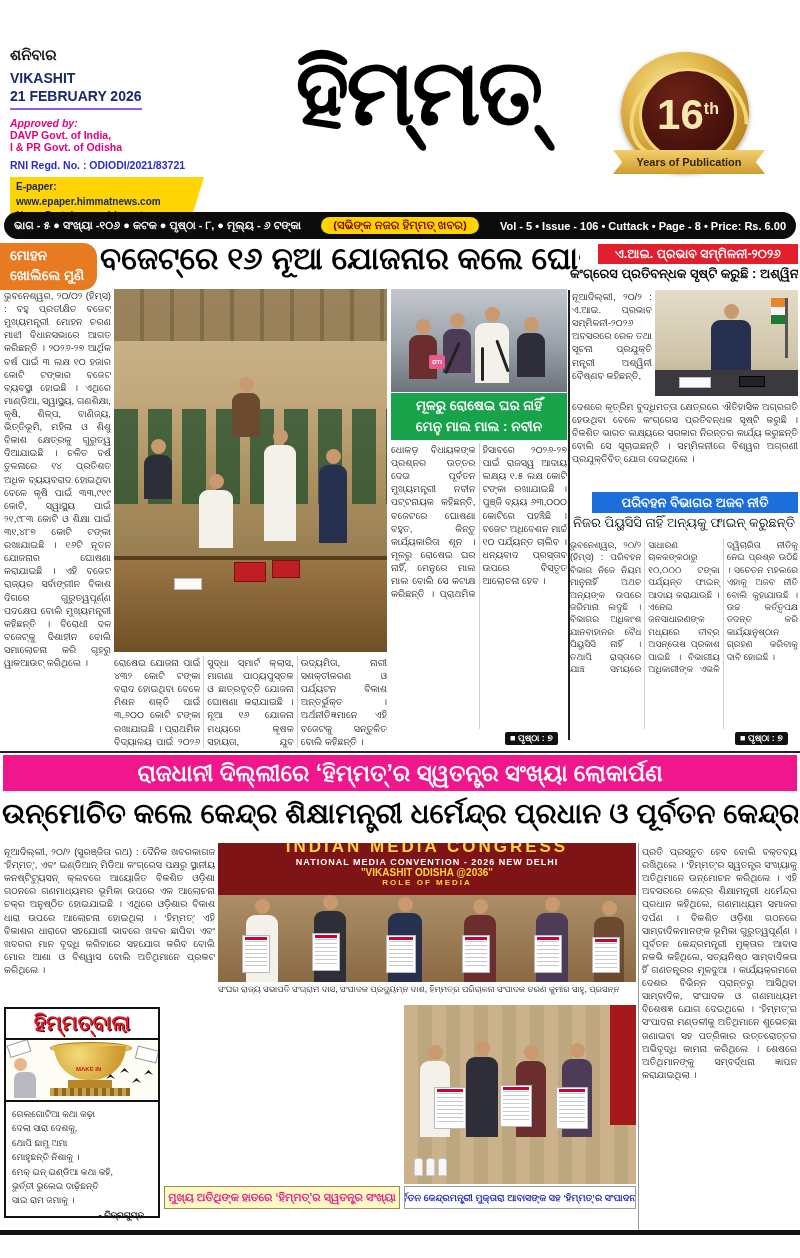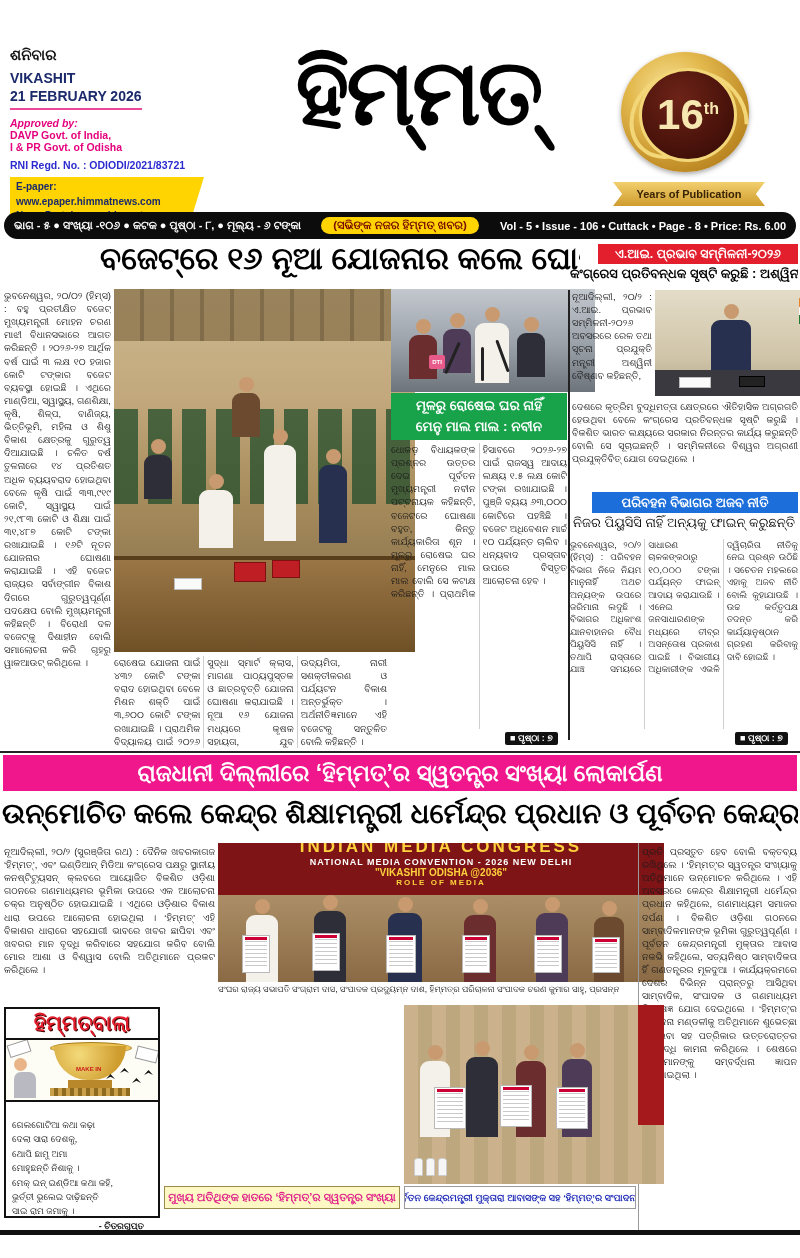--- a/index.html
+++ b/index.html
@@ -9,21 +9,21 @@
   .bodytext{font-size:9.5px;line-height:1.38;text-align:justify;overflow:hidden;color:#1a1a1a;}
   .cols2{column-count:2;column-gap:7px;column-rule:1px solid #cfcfcf;}
   .cols3{column-count:3;column-gap:7px;column-rule:1px solid #cfcfcf;}
 
   
   .hdr-left{left:10px;top:46px;width:205px;}
   .day-od{font-size:15px;font-weight:bold;color:#111;}
   .date-od{font-size:14px;font-weight:bold;color:#111;border-bottom:2px solid #333;
            display:inline-block;padding:3px 0 5px;}
   .day-en{font-size:14px;font-weight:bold;color:#1b2a6b;margin-top:6px;}
-  .date-en{font-size:14px;font-weight:bold;color:#1b2a6b;border-bottom:2px solid #ec4899;
+  .date-en{font-size:14px;font-weight:bold;color:#1b2a6b;border-bottom:2px solid #8b5cf6;
            display:inline-block;padding:2px 0 4px;}
   .approved{color:#e5007d;font-size:10.5px;font-weight:bold;margin-top:7px;}
   .approved .it{font-style:italic;}
   .rni{color:#2b2bd0;font-size:10.5px;font-weight:bold;margin-top:6px;}
   .epaper-box{margin-top:6px;background:#ffd400;width:182px;padding:3px 6px 4px;
               clip-path:polygon(0 0,100% 0,92% 100%,0 100%);}
   .epaper-box div{font-size:10px;font-weight:bold;color:#1b2a6b;line-height:1.45;}
 
   .masthead-wrap{left:258px;top:30px;width:320px;text-align:center;}
   .masthead-odia{font-size:92px;font-weight:bold;color:#000;line-height:1.35;letter-spacing:-3px;
@@ -41,21 +41,21 @@
                border:3px solid #f2d677;display:flex;align-items:center;justify-content:center;}
   .badge-num{color:#f7e7b0;font-weight:bold;font-size:42px;line-height:1;}
   .badge-num sup{font-size:16px;}
   .laurel{position:absolute;width:70px;height:86px;border:4px solid #f2d677;border-radius:50%;
           border-top-color:transparent;border-right-color:transparent;top:18px;}
   .laurel.l{left:20px;transform:rotate(40deg);}
   .laurel.r{right:20px;transform:rotate(-220deg);}
   .badge-ribbon{position:absolute;left:0;top:100px;width:152px;height:24px;background:linear-gradient(#f2cf6e,#cf9c2e);
                 clip-path:polygon(0 0,100% 0,94% 50%,100% 100%,0 100%,6% 50%);
                 display:flex;align-items:center;justify-content:center;
-                font-size:11px;font-weight:bold;color:#3a2405;margin-top:32px;}
+                font-size:11px;font-weight:bold;color:#3a2405;}
 
   
   .infobar{left:4px;top:212px;width:792px;height:27px;background:#0c0c0c;border-radius:14px;
            display:flex;align-items:center;color:#fff;font-weight:bold;font-size:11px;padding:0 10px;box-sizing:border-box;}
   .infobar .left{flex:1;}
   .infobar .pill{background:#ffd400;color:#7a0b00;border-radius:12px;padding:2px 12px;font-size:11.5px;margin:0 8px;white-space:nowrap;}
   .infobar .right{flex:1;text-align:right;}
 
   
   .kicker{left:0;top:243px;width:97px;height:47px;background:#e87a22;color:#fff;
@@ -79,21 +79,21 @@
              font-size:13.5px;font-weight:bold;text-align:center;line-height:1.55;padding-top:3px;box-sizing:border-box;}
   .ai-text-a{left:572px;top:290px;width:80px;height:106px;}
   .ai-text-b{left:572px;top:400px;width:226px;height:90px;}
   .transport-tag{left:592px;top:492px;width:206px;height:21px;background:#1c6fdb;color:#fff;
                  font-size:13px;font-weight:bold;display:flex;align-items:center;justify-content:center;}
   .transport-headline{left:570px;top:515px;width:228px;font-size:13px;font-weight:normal;color:#000;
                       text-align:center;white-space:nowrap;overflow:hidden;}
   .transport-cols{left:570px;top:539px;width:228px;height:190px;font-size:9px;}
 
   
-  .photo{overflow:hidden;padding-left:28px;}
+  .photo{overflow:hidden;}
   .photo-assembly{left:114px;top:289px;width:273px;height:363px;
       background:linear-gradient(180deg,#cdb88f 0%,#c2a87c 30%,#a98e5e 55%,#7e6844 100%);}
   .pa-gallery{position:absolute;left:0;top:0;width:100%;height:52px;
       background:repeating-linear-gradient(90deg,#8d764f 0 26px,#6f5a3a 26px 30px);opacity:.8;}
   .pa-chairs{position:absolute;left:0;top:120px;width:100%;height:95px;
       background:repeating-linear-gradient(90deg,#214d2b 0 24px,rgba(0,0,0,0) 24px 34px);opacity:.75;}
   .pa-desk{position:absolute;left:0;bottom:0;width:100%;height:92px;
       background:linear-gradient(#9a7646,#6f5026);border-top:4px solid #5a3f1c;}
   .redbox{position:absolute;background:#bf1f24;border:1px solid #7e1012;}
   .fig{position:absolute;}
@@ -157,21 +157,21 @@
        background:radial-gradient(circle at 35% 25%,#f4da7a,#cf9c2e 75%);}
   .cup-top{position:absolute;left:44px;top:2px;width:80px;height:10px;border-radius:50%;background:#e9c253;border:1px solid #a87c1c;}
   .cup-base{position:absolute;left:62px;top:40px;width:44px;height:8px;background:#b9882a;}
   .cup-plinth{position:absolute;left:44px;top:48px;width:80px;height:8px;background:repeating-linear-gradient(90deg,#caa14a 0 4px,#8d6a1d 4px 8px);}
   .toon-man{position:absolute;left:8px;top:18px;}
   .toon-man .head{width:13px;height:13px;border-radius:50%;background:#e8b488;}
   .toon-man .body{width:22px;height:26px;border-radius:7px 7px 0 0;background:#b9b9c2;margin-top:1px;}
   .crow{position:absolute;width:9px;height:5px;background:#111;clip-path:polygon(0 100%,50% 0,100% 100%,50% 55%);}
   .slip{position:absolute;width:20px;height:11px;background:#fff;border:1px solid #999;transform:rotate(-18deg);}
   .make-in{position:absolute;left:70px;top:26px;color:#c81a1a;font-size:6px;font-weight:bold;}
-  .poem{padding:16px 6px;font-size:9px;line-height:1.6;color:#111;}
+  .poem{padding:5px 6px;font-size:9px;line-height:1.6;color:#111;}
   .poem-sign{text-align:right;font-weight:bold;font-size:9px;padding-right:8px;}
 
   .caption-b1{left:164px;top:1186px;width:236px;height:23px;background:#fdf8c4;border:1px solid #9c8a4a;
               color:#e0218a;font-size:11px;font-weight:bold;display:flex;align-items:center;justify-content:center;
               box-sizing:border-box;white-space:nowrap;overflow:hidden;}
   .caption-b2{left:404px;top:1186px;width:232px;height:23px;background:#fff;border:1px solid #999;
               color:#2430b8;font-size:9.5px;font-weight:bold;display:flex;align-items:center;justify-content:center;
               box-sizing:border-box;white-space:nowrap;overflow:hidden;}
   .rule-bottom{left:0;top:1230px;width:800px;height:5px;background:#111;}
 </style>
@@ -209,20 +209,24 @@
     </div>
     <div class="badge-ribbon">Years of Publication</div>
   </div>
 
   <div class="abs infobar">
     <span class="left">ଭାଗ - ୫ ● ସଂଖ୍ୟା -୧୦୬ ● କଟକ ● ପୃଷ୍ଠା - ୮, ● ମୂଲ୍ୟ - ୬ ଟଙ୍କା</span>
     <span class="pill">(ସଭିଙ୍କ ନଜର ହିମ୍ମତ୍ ଖବର)</span>
     <span class="right">Vol - 5  •  Issue - 106 •  Cuttack  •  Page - 8  •  Price: Rs. 6.00</span>
   </div>
 
+  <div class="abs kicker">
+    <div>ମୋହନ</div>
+    <div>ଖୋଲିଲେ ମୁଣି</div>
+  </div>
   <div class="abs headline1">ବଜେଟ୍‌ରେ ୧୬ ନୂଆ ଯୋଜନାର କଲେ ଘୋଷଣା</div>
 
   <div class="abs ai-tag">ଏ.ଆଇ. ପ୍ରଭାବ ସମ୍ମିଳନୀ-୨୦୨୬</div>
   <div class="abs ai-headline">କଂଗ୍ରେସ ପ୍ରତିବନ୍ଧକ ସୃଷ୍ଟି କରୁଛି : ଅଶ୍ୱିନୀ ବୈଷ୍ଣବ</div>
 
   <div class="abs bodytext s1-col1">ଭୁବନେଶ୍ୱର, ୨୦/୦୨ (ହିମ୍ସ) : ବହୁ ପ୍ରତୀକ୍ଷିତ ବଜେଟ୍ ମୁଖ୍ୟମନ୍ତ୍ରୀ ମୋହନ ଚରଣ ମାଝୀ ବିଧାନସଭାରେ ଆଗତ କରିଛନ୍ତି । ୨୦୨୬-୨୭ ଆର୍ଥିକ ବର୍ଷ ପାଇଁ ୩ ଲକ୍ଷ ୧୦ ହଜାର କୋଟି ଟଙ୍କାର ବଜେଟ ବ୍ୟବସ୍ଥା ହୋଇଛି । ଏଥିରେ ମାଣ୍ଡିଆ, ସ୍ୱାସ୍ଥ୍ୟ, ଗଣଶିକ୍ଷା, କୃଷି, ଶିଳ୍ପ, ବାଣିଜ୍ୟ, ଭିତ୍ତିଭୂମି, ମହିଳା ଓ ଶିଶୁ ବିକାଶ କ୍ଷେତ୍ରକୁ ଗୁରୁତ୍ୱ ଦିଆଯାଇଛି । ଚଳିତ ବର୍ଷ ତୁଳନାରେ ୧୪ ପ୍ରତିଶତ ଅଧିକ ବ୍ୟୟବରାଦ ହୋଇଥିବା ବେଳେ କୃଷି ପାଇଁ ୩୩,୯୧୯ କୋଟି, ସ୍ୱାସ୍ଥ୍ୟ ପାଇଁ ୨୧,୯୮୩ କୋଟି ଓ ଶିକ୍ଷା ପାଇଁ ୩୧,୪୮୭ କୋଟି ଟଙ୍କା ରଖାଯାଇଛି । ୧୬ଟି ନୂତନ ଯୋଜନାର ଘୋଷଣା କରାଯାଇଛି । ଏହି ବଜେଟ ରାଜ୍ୟର ସର୍ବାଙ୍ଗୀନ ବିକାଶ ଦିଗରେ ଗୁରୁତ୍ୱପୂର୍ଣ୍ଣ ପଦକ୍ଷେପ ବୋଲି ମୁଖ୍ୟମନ୍ତ୍ରୀ କହିଛନ୍ତି । ବିରୋଧୀ ଦଳ ବଜେଟ୍‌କୁ ଦିଶାହୀନ ବୋଲି ସମାଲୋଚନା କରି ଗୃହରୁ ୱାକଆଉଟ୍ କରିଥିଲେ ।</div>
 
   <div class="abs photo photo-assembly">
     <div class="pa-gallery"></div>
     <div class="pa-chairs"></div>

